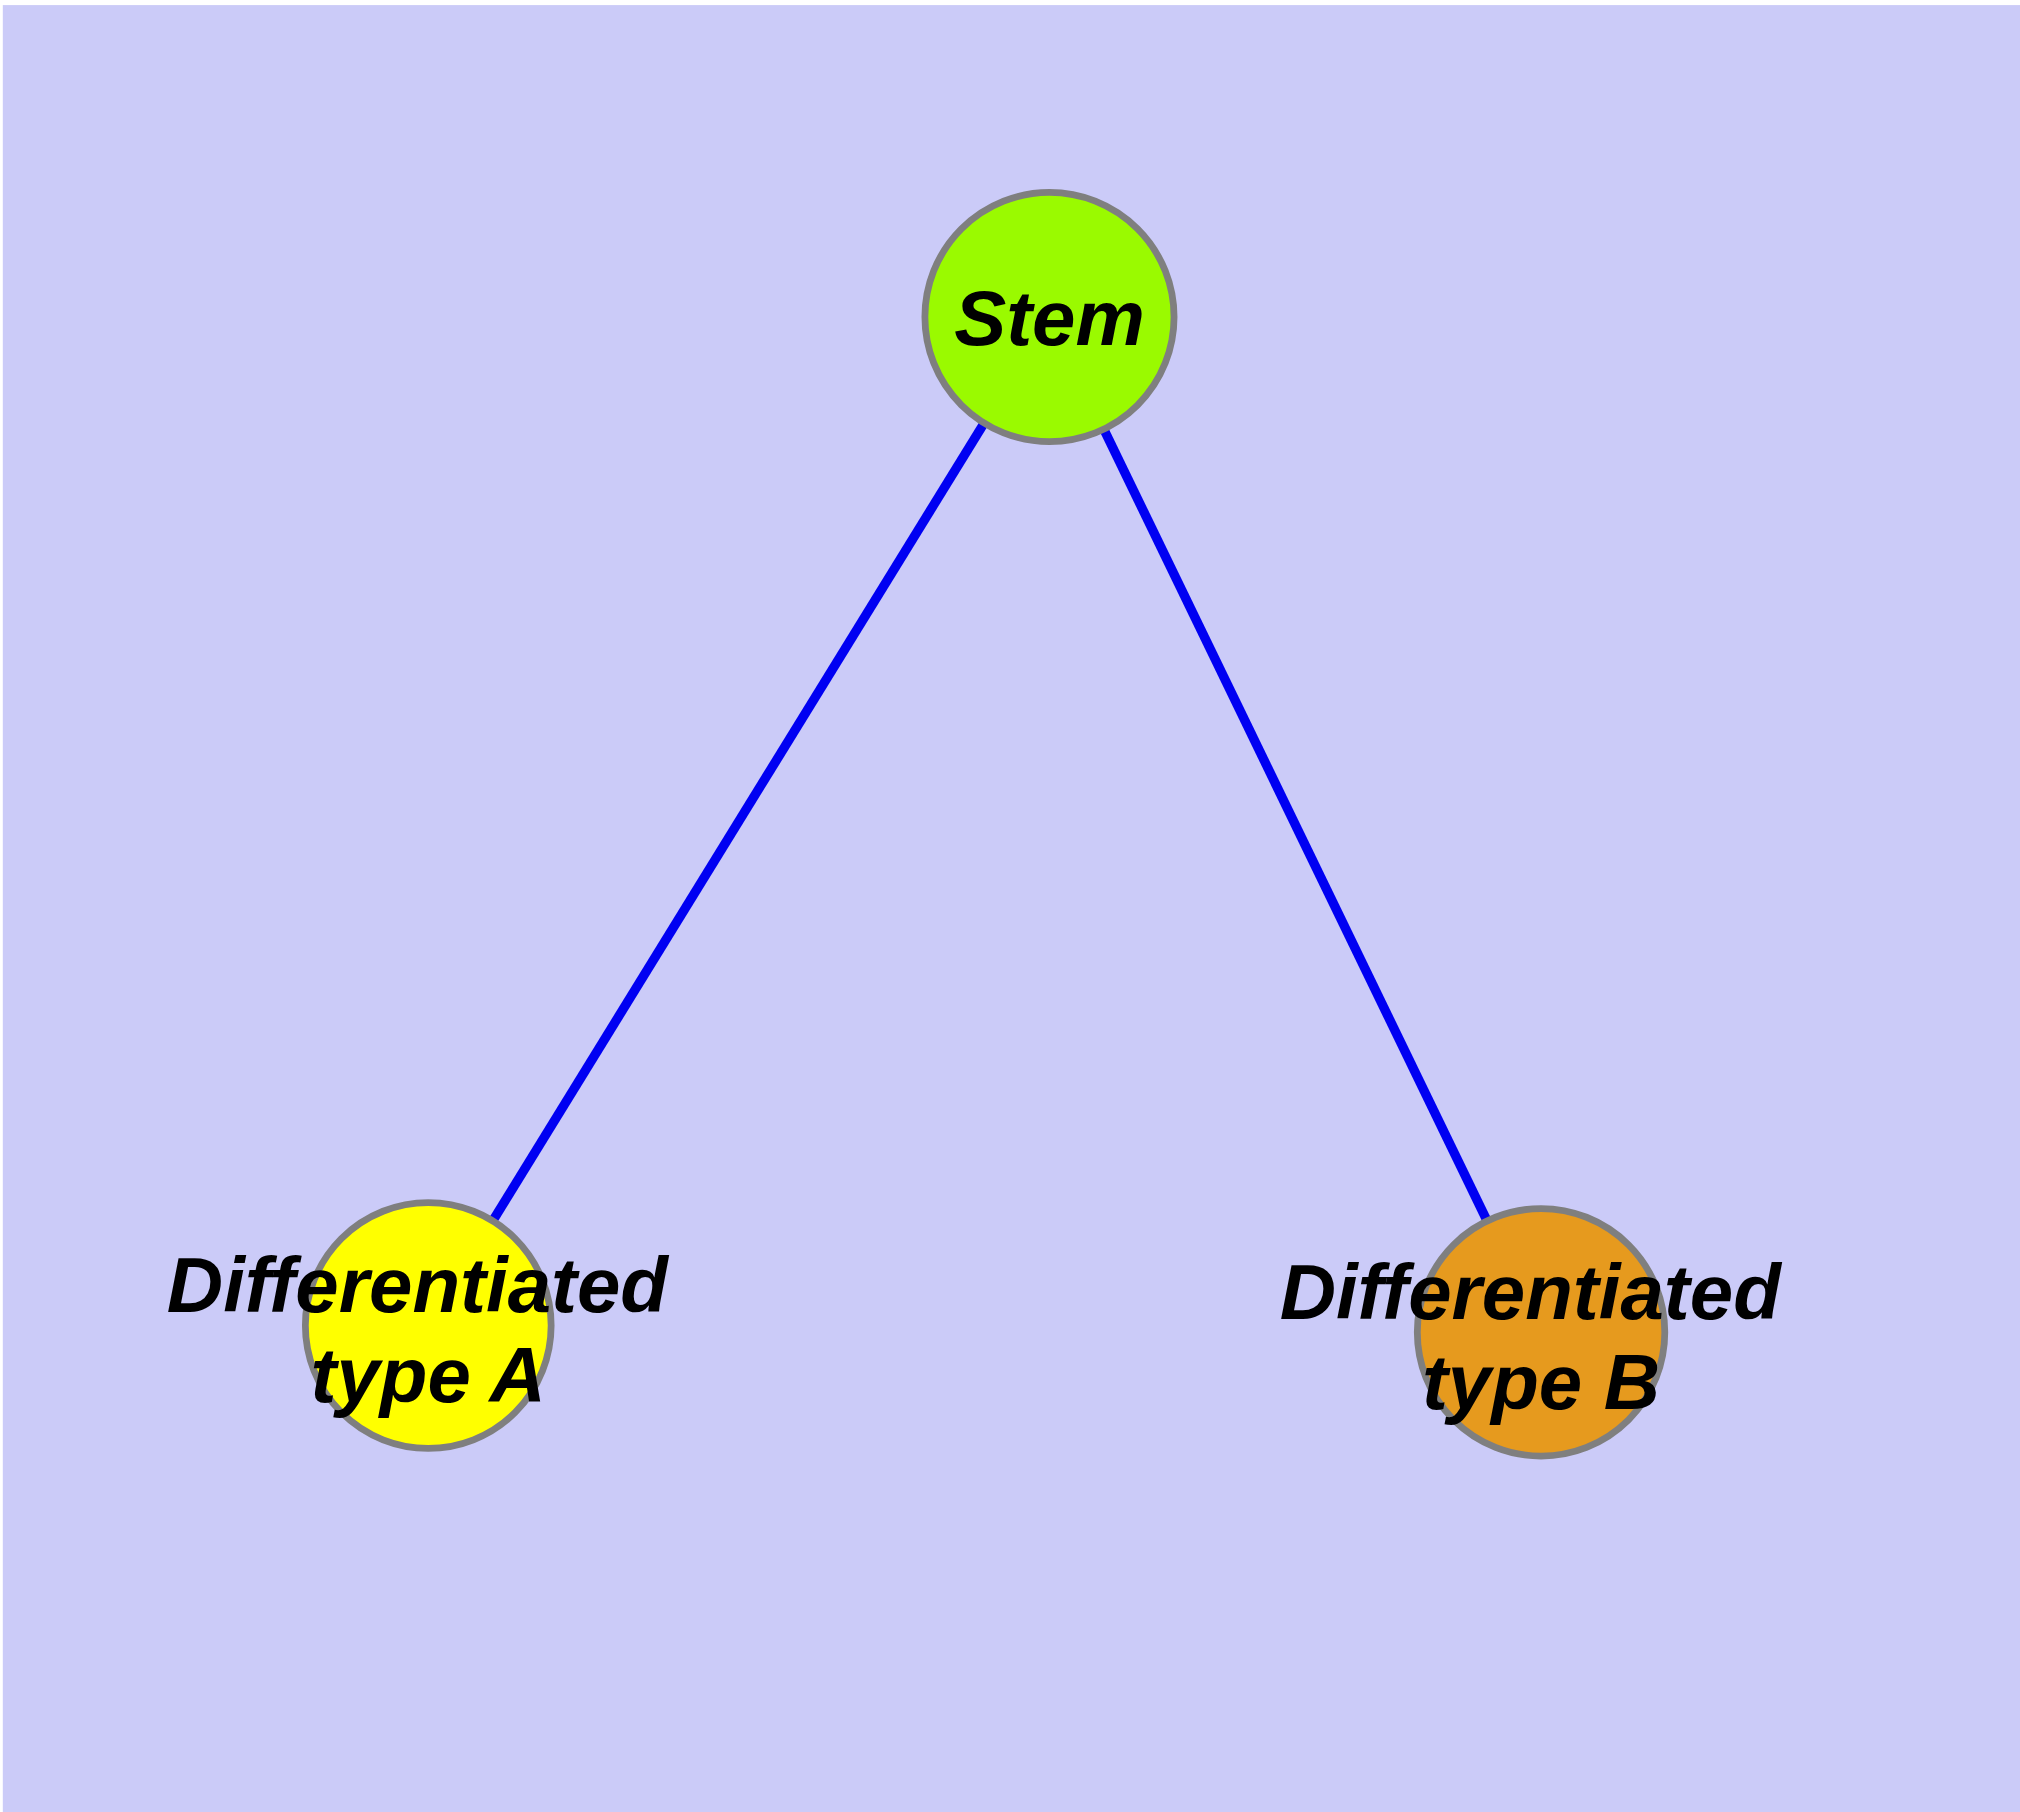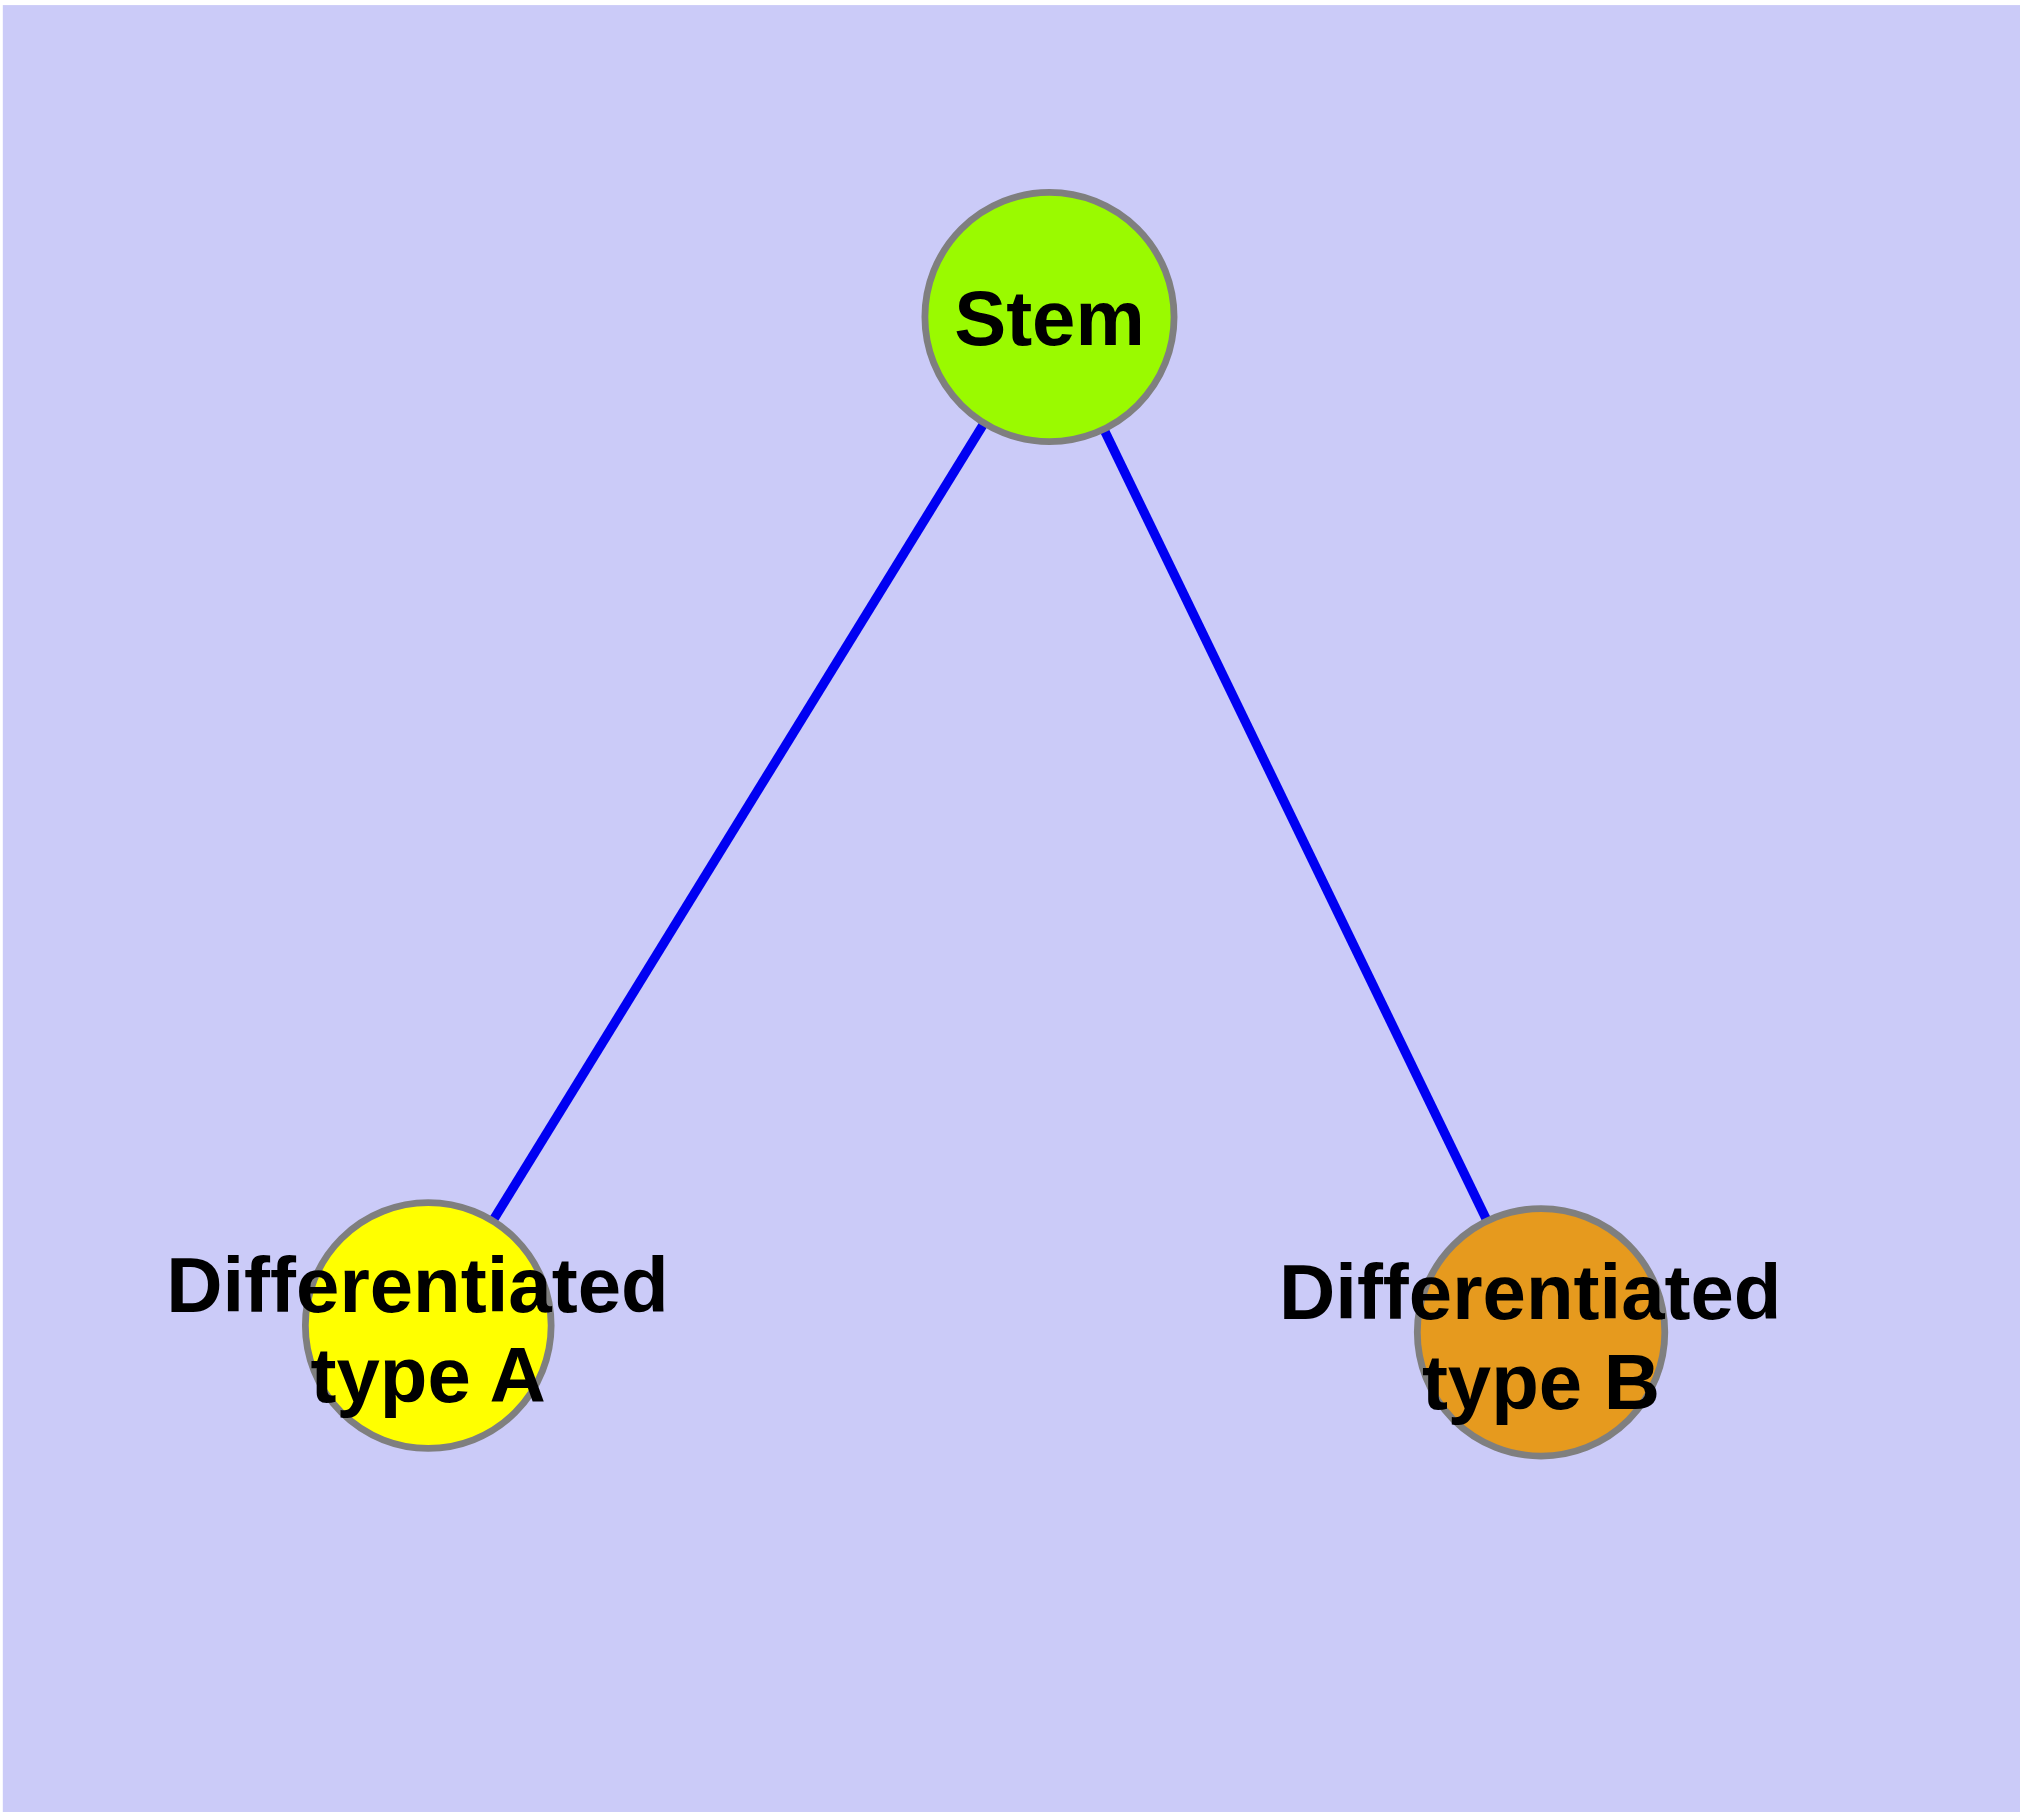--- a/index.html
+++ b/index.html
@@ -7,20 +7,21 @@
     padding: 0;
     background: #ffffff;
     width: 2021px;
     height: 1812px;
     overflow: hidden;
   }
   .stage {
     position: relative;
     width: 2021px;
     height: 1812px;
+    font-style: italic;
   }
   .stage svg {
     position: absolute;
     left: 0;
     top: 0;
     display: block;
   }
   .edge-line {
     fill: none;
     stroke-width: 11px;

